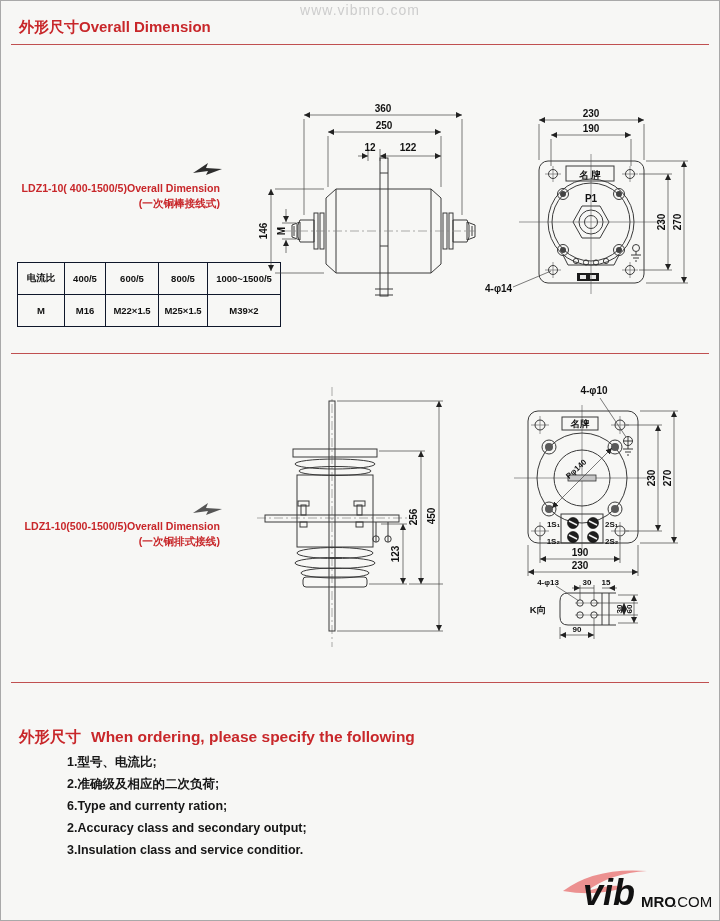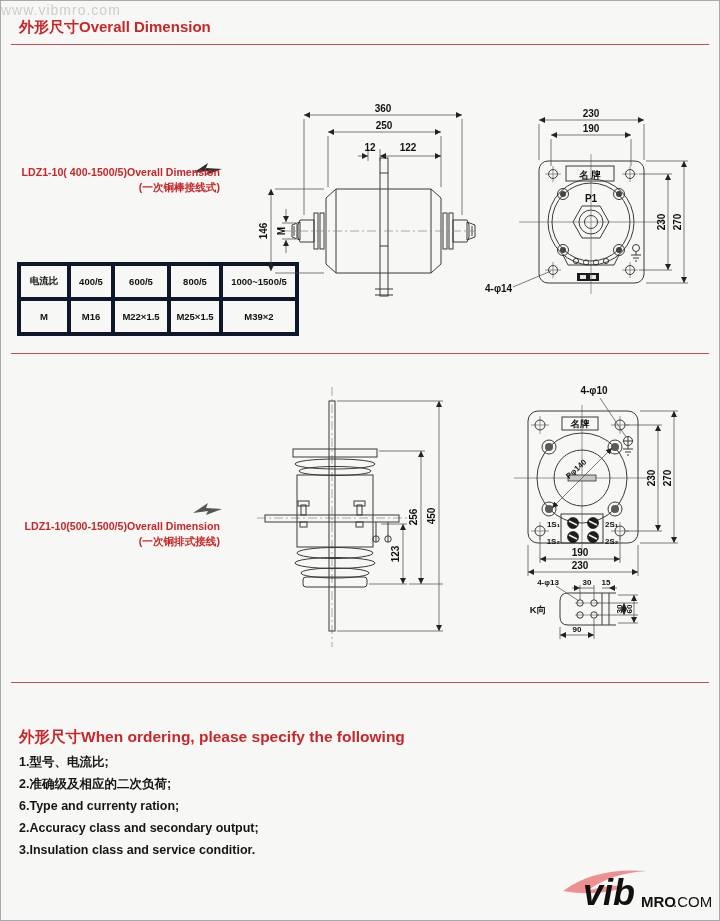--- a/index.html
+++ b/index.html
@@ -2,46 +2,46 @@
 <html><head>
 <meta charset="utf-8">
 <style>
   html,body{margin:0;padding:0;}
   body{font-family:"Liberation Sans",sans-serif;background:#e9e9e9;}
   #page{
     position:relative;width:720px;height:921px;margin:0 auto;
     background:#f7f7f5;border:1px solid #a9a9a9;box-sizing:border-box;
     overflow:hidden;
   }
-  .watermark{position:absolute;top:1px;left:0;width:100%;
+  .watermark{position:absolute;top:1px;left:0;width:100%;text-align:center;
     color:#cdcdcd;font-size:14px;letter-spacing:1px;}
   .page-title{position:absolute;top:17px;left:18px;font-weight:bold;font-size:15px;color:#c8272a;}
   .page-title .en{margin-left:0;}
   .red-rule{position:absolute;left:10px;right:10px;height:0;border-top:1px solid #c05050;}
   .rule-1{top:43px}.rule-2{top:352px}.rule-3{top:681px}
   .model-label{position:absolute;width:205px;text-align:right;color:#c8272a;font-weight:bold;
     font-size:10.6px;line-height:15px;white-space:nowrap;}
-  .model-label-1{left:14px;top:164px;}
+  .model-label-1{left:14px;top:180px;}
   .model-label-2{left:14px;top:518px;}
   .pointer-arrow{position:absolute;width:30px;height:20px;}
   .arrow-1{left:192px;top:158px;}
   .arrow-2{left:192px;top:498px;}
   table.spec{position:absolute;left:16px;top:261px;border-collapse:collapse;
     font-size:9.5px;font-weight:bold;color:#111;}
-  table.spec td{border:4px solid #0f172a;text-align:center;padding:9px 3px;height:13px;
+  table.spec td{border:1px solid #0f172a;text-align:center;padding:9px 3px;height:13px;
     background:transparent;white-space:nowrap;}
   svg{position:absolute;overflow:visible;}
   svg text{font-family:"Liberation Sans",sans-serif;fill:#111;}
   .dimtxt{font-size:10px;font-weight:bold;}
   .dimtxt-s{font-size:8px;font-weight:bold;}
   .cjk{font-size:9.5px;font-weight:bold;}
   .ordering-title{position:absolute;left:18px;top:726px;color:#c8272a;font-weight:bold;font-size:15.5px;}
-  .ordering-title .en{}
+  .ordering-title .en{margin-left:10px;}
   .ordering-items{position:absolute;left:18px;top:750px;font-size:12.5px;font-weight:bold;color:#161616;}
-  .ordering-items div{line-height:22px;}
+  .ordering-items div{line-height:22px;margin-left:48px;}
   .logo{position:absolute;left:560px;top:860px;width:155px;height:56px;}
 </style>
 </head>
 <body>
 
 <div id="page">
 
   <div class="watermark">www.vibmro.com</div>
 
   <div class="page-title">

